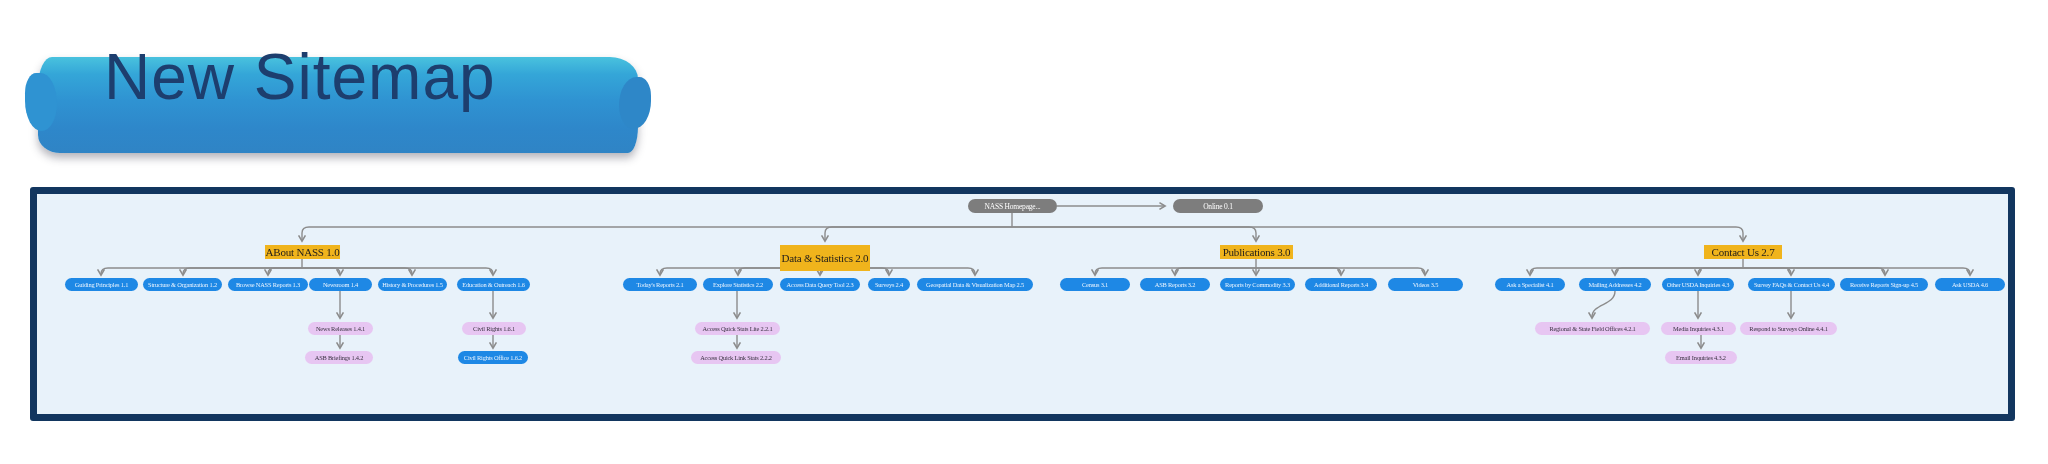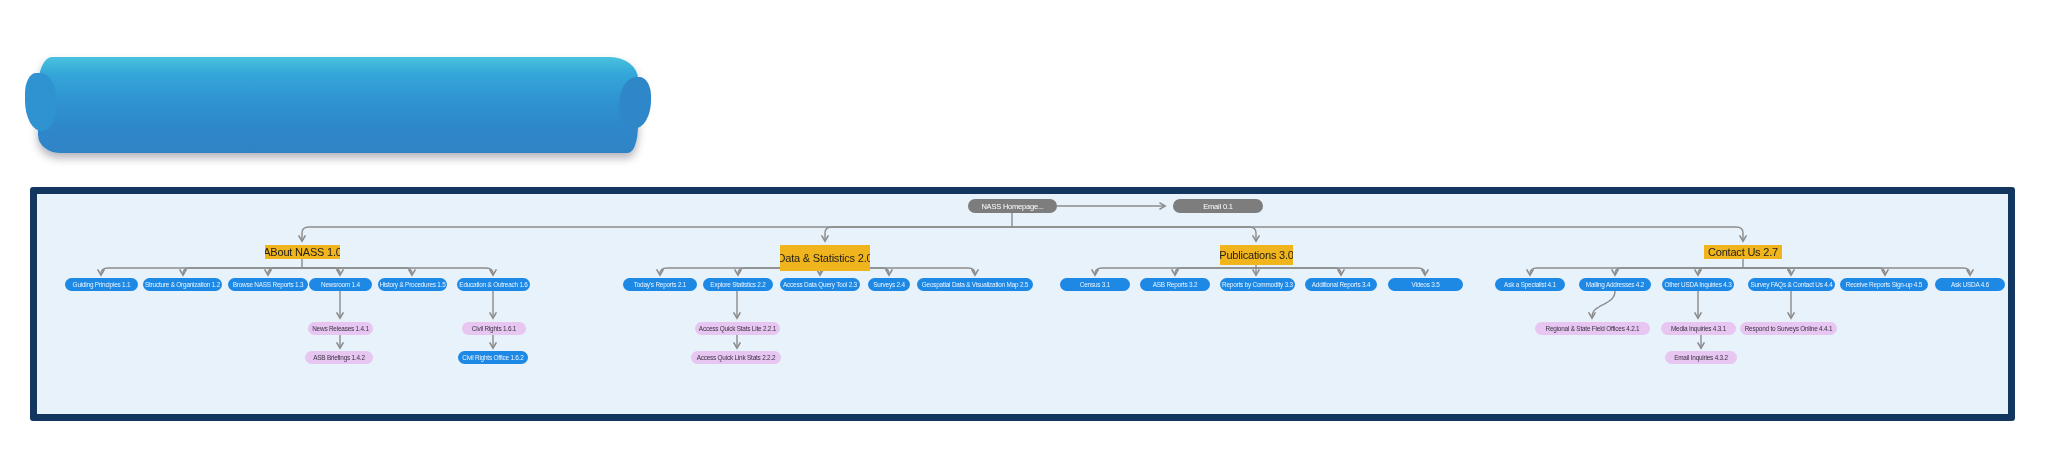--- a/index.html
+++ b/index.html
@@ -20,32 +20,33 @@
 
   
   .panel{position:absolute;left:30px;top:187px;width:1985px;height:234px;box-sizing:border-box;
          background:#e8f2fa;border:7px solid #12365f;border-radius:3px;}
   .wires{position:absolute;left:0;top:0;width:2048px;height:464px;pointer-events:none;}
   .wires path{stroke:#8c8c8c;stroke-width:1.4;fill:none;}
 
   
   .node{position:absolute;display:flex;align-items:center;justify-content:center;
         box-sizing:border-box;padding:0 3px;white-space:nowrap;overflow:hidden;
-        border-radius:7px;font-size:6.4px;letter-spacing:-.2px;cursor:pointer;}
+        border-radius:7px;font-size:6.4px;letter-spacing:-.2px;cursor:pointer;font-family:Liberation Serif, serif;}
   .gray{background:#7d7d7d;color:#ffffff;font-size:7.5px;border-radius:8px;}
   .yellow{background:#f0b41c;color:#26211a;font-size:11px;border-radius:0;font-weight:500;}
   .blue{background:#1e88e5;color:#eaf4ff;}
   .purple{background:#e7c6f2;color:#3a3342;}
 </style>
 </head>
 <body>
 
 <div class="page">
 
   <div class="brush"></div>
+  <h1 class="page-title">New Sitemap</h1>
 
   <div class="panel"></div>
 
   <svg class="wires" viewBox="0 0 2048 464">
     <defs>
       <marker id="arr" viewBox="0 0 8 8" refX="5" refY="4" markerWidth="6.5" markerHeight="6.5" orient="auto">
         <path d="M1,1 L6,4 L1,7" fill="none" stroke="#8c8c8c" stroke-width="1.4"></path>
       </marker>
     </defs>
 
@@ -94,25 +95,25 @@
     <path d="M1698,291 V317" marker-end="url(#arr)"></path>
     <path d="M1791,291 V317" marker-end="url(#arr)"></path>
 
     <path d="M340,335 V347" marker-end="url(#arr)"></path>
     <path d="M493,335 V347" marker-end="url(#arr)"></path>
     <path d="M737,335 V347" marker-end="url(#arr)"></path>
     <path d="M1701,335 V347" marker-end="url(#arr)"></path>
   </svg>
 
   <div class="node gray" style="left:968px;top:199px;width:89px;height:14px">NASS Homepage...</div>
-  <div class="node gray" style="left:1173px;top:199px;width:90px;height:14px">Email 0.1</div>
+  <div class="node gray" style="left:1173px;top:199px;width:90px;height:14px">Online 0.1</div>
 
   <div class="node yellow" style="left:265px;top:245px;width:75px;height:14px">ABout NASS 1.0</div>
   <div class="node yellow" style="left:780px;top:245px;width:90px;height:26px">Data &amp; Statistics 2.0</div>
-  <div class="node yellow" style="left:1220px;top:245px;width:73px;height:20px">Publications 3.0</div>
+  <div class="node yellow" style="left:1220px;top:245px;width:73px;height:14px">Publications 3.0</div>
   <div class="node yellow" style="left:1704px;top:245px;width:78px;height:14px">Contact Us 2.7</div>
 
   <div class="node blue" style="left:65px;top:278px;width:73px;height:13px">Guiding Principles 1.1</div>
   <div class="node blue" style="left:143px;top:278px;width:79px;height:13px">Structure &amp; Organization 1.2</div>
   <div class="node blue" style="left:228px;top:278px;width:80px;height:13px">Browse NASS Reports 1.3</div>
   <div class="node blue" style="left:309px;top:278px;width:63px;height:13px">Newsroom 1.4</div>
   <div class="node blue" style="left:378px;top:278px;width:69px;height:13px">History &amp; Procedures 1.5</div>
   <div class="node blue" style="left:457px;top:278px;width:73px;height:13px">Education &amp; Outreach 1.6</div>
 
   <div class="node blue" style="left:623px;top:278px;width:74px;height:13px">Today's Reports 2.1</div>

